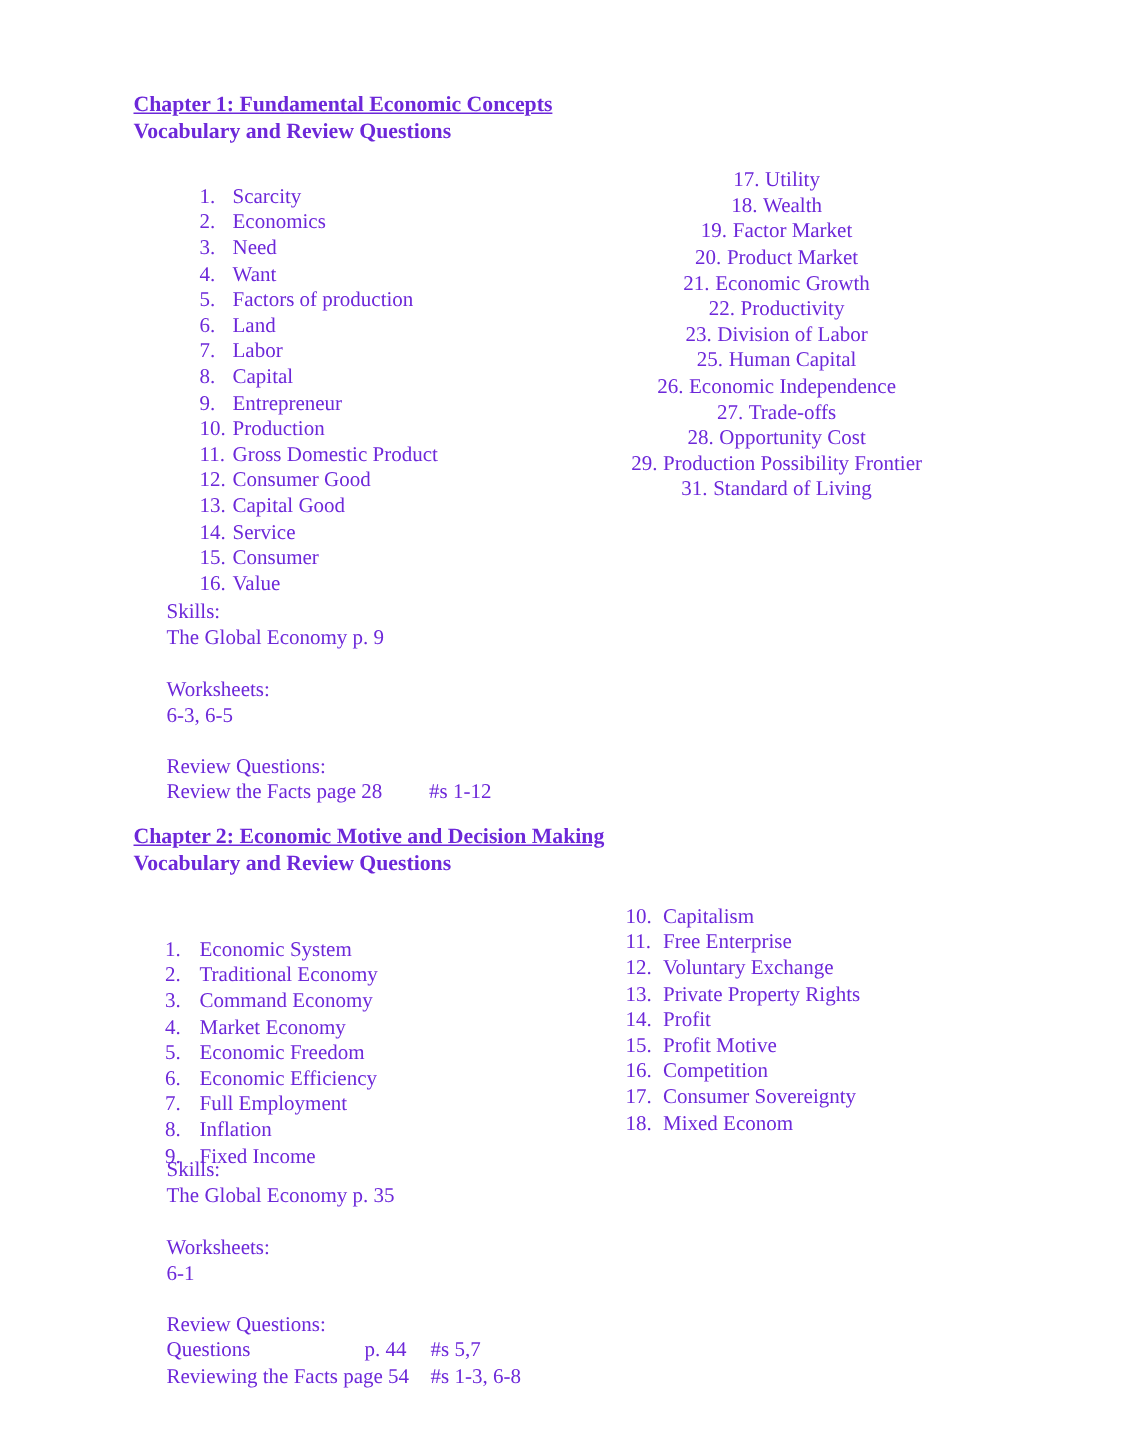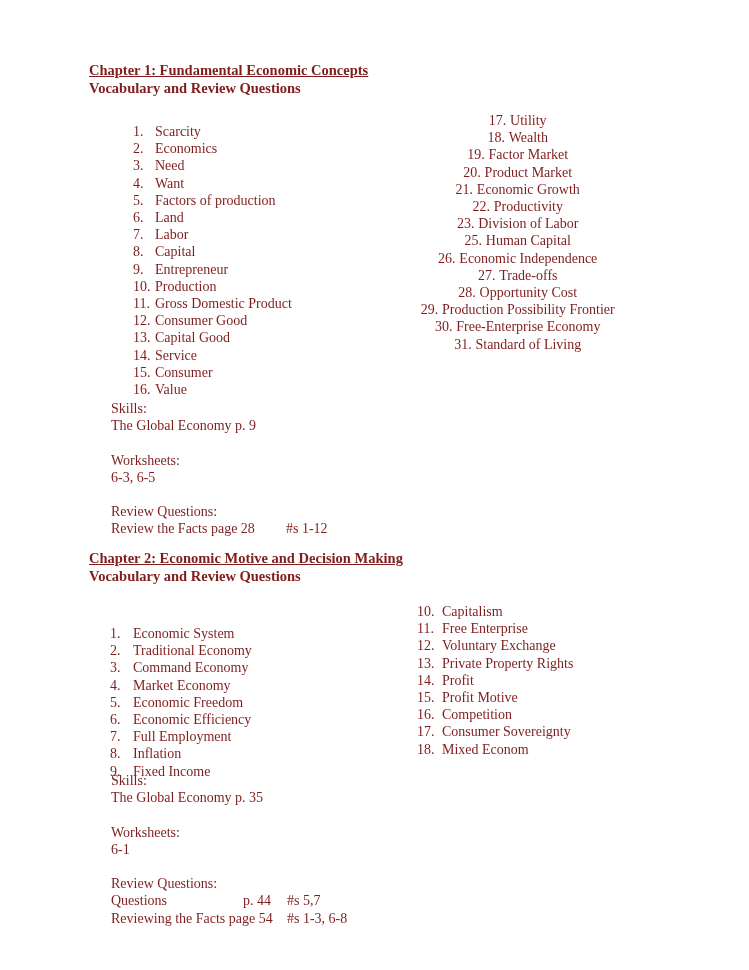--- a/index.html
+++ b/index.html
@@ -1,20 +1,20 @@
 <!DOCTYPE html>
 <html><head>
 <meta charset="utf-8">
 <style>
   html,body{margin:0;padding:0;background:#ffffff;}
   .page{
     position:relative;
     width:749px;height:970px;
     background:#ffffff;
-    color:#7f1d1d;
+    color:#6d28d9;
     font-family:"Liberation Serif", serif;
     font-size:14px;
     line-height:17.2px;
     overflow:hidden;
   }
   .abs{position:absolute;}
   .hdr{font-size:14.5px;font-weight:bold;line-height:18px;white-space:nowrap;}
   .hdr .title{text-decoration:underline;}
   .vocab-col .vocab-item{white-space:nowrap;}
   .num{display:inline-block;}
@@ -101,21 +101,20 @@
       <div class="vocab-item"><span class="num">25.</span><span>Human Capital</span></div>
 
       <div class="vocab-item"><span class="num">26.</span><span>Economic Independence</span></div>
 
       <div class="vocab-item"><span class="num">27.</span><span>Trade-offs</span></div>
 
       <div class="vocab-item"><span class="num">28.</span><span>Opportunity Cost</span></div>
 
       <div class="vocab-item"><span class="num">29.</span><span>Production Possibility Frontier</span></div>
 
-      <div class="vocab-item"><span class="num">30.</span><span>Free-Enterprise Economy</span></div>
 
       <div class="vocab-item"><span class="num">31.</span><span>Standard of Living</span></div>
     </div>
 
   <div class="abs info-block">
     <div class="line">Skills:</div>
     <div class="line">The Global Economy p. 9</div>
     <div class="line spacer"></div>
     <div class="line">Worksheets:</div>
     <div class="line">6-3, 6-5</div>

